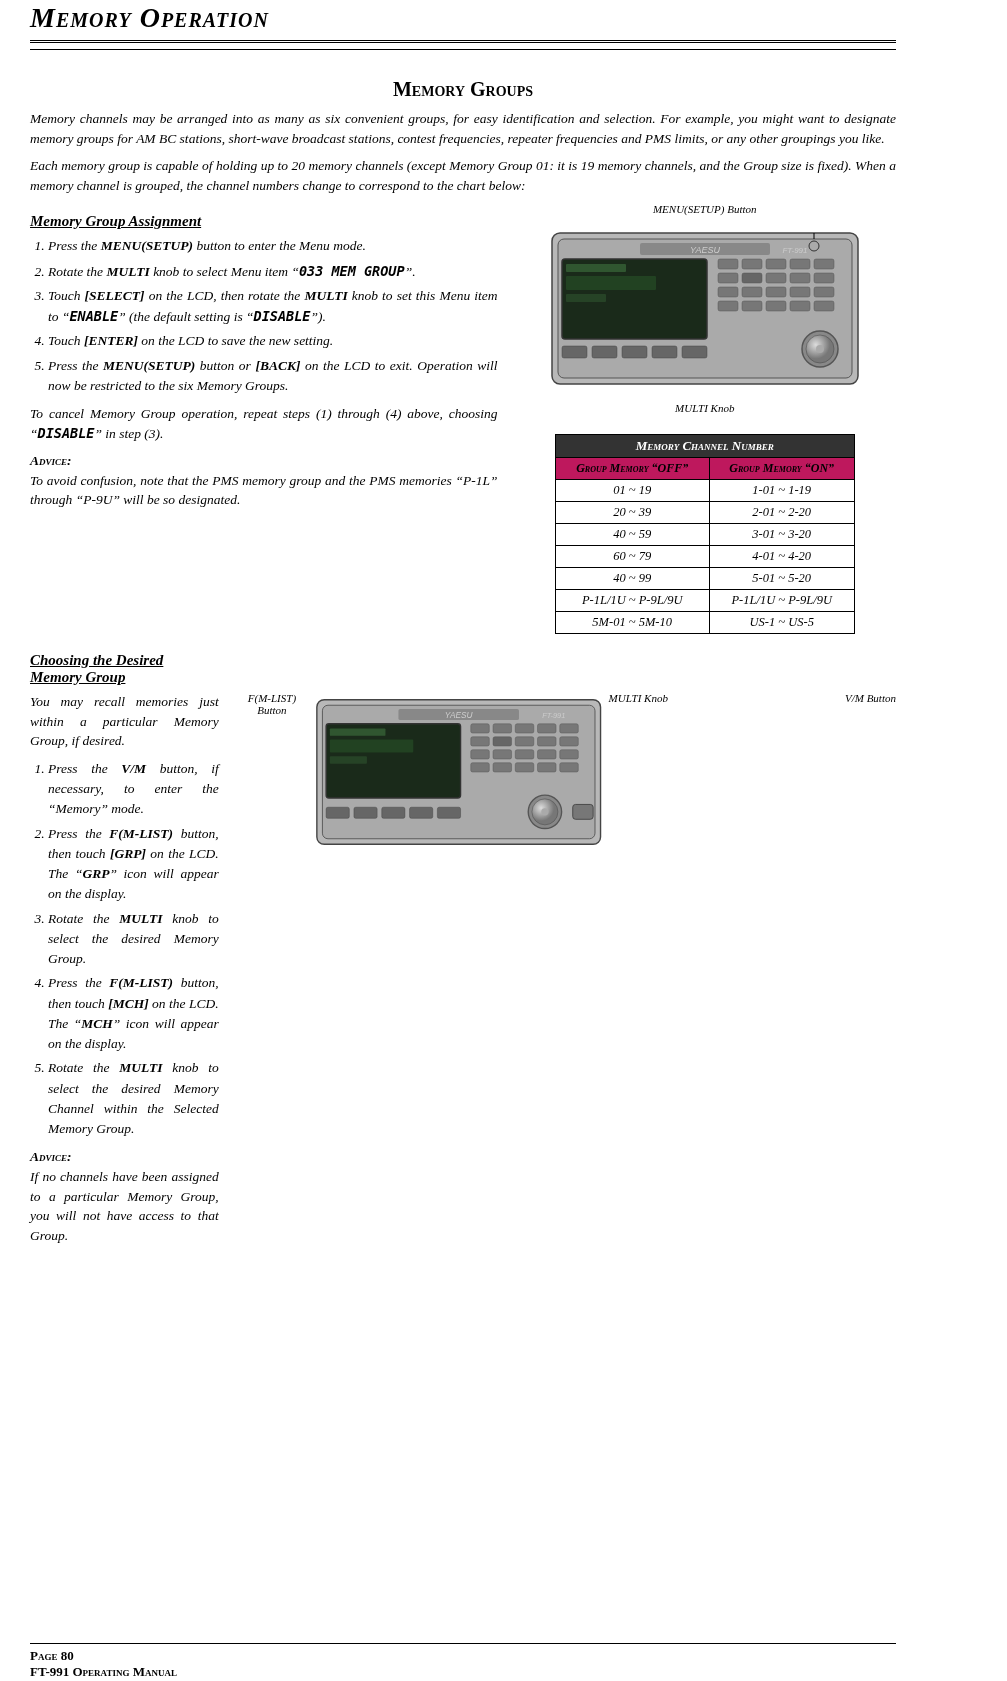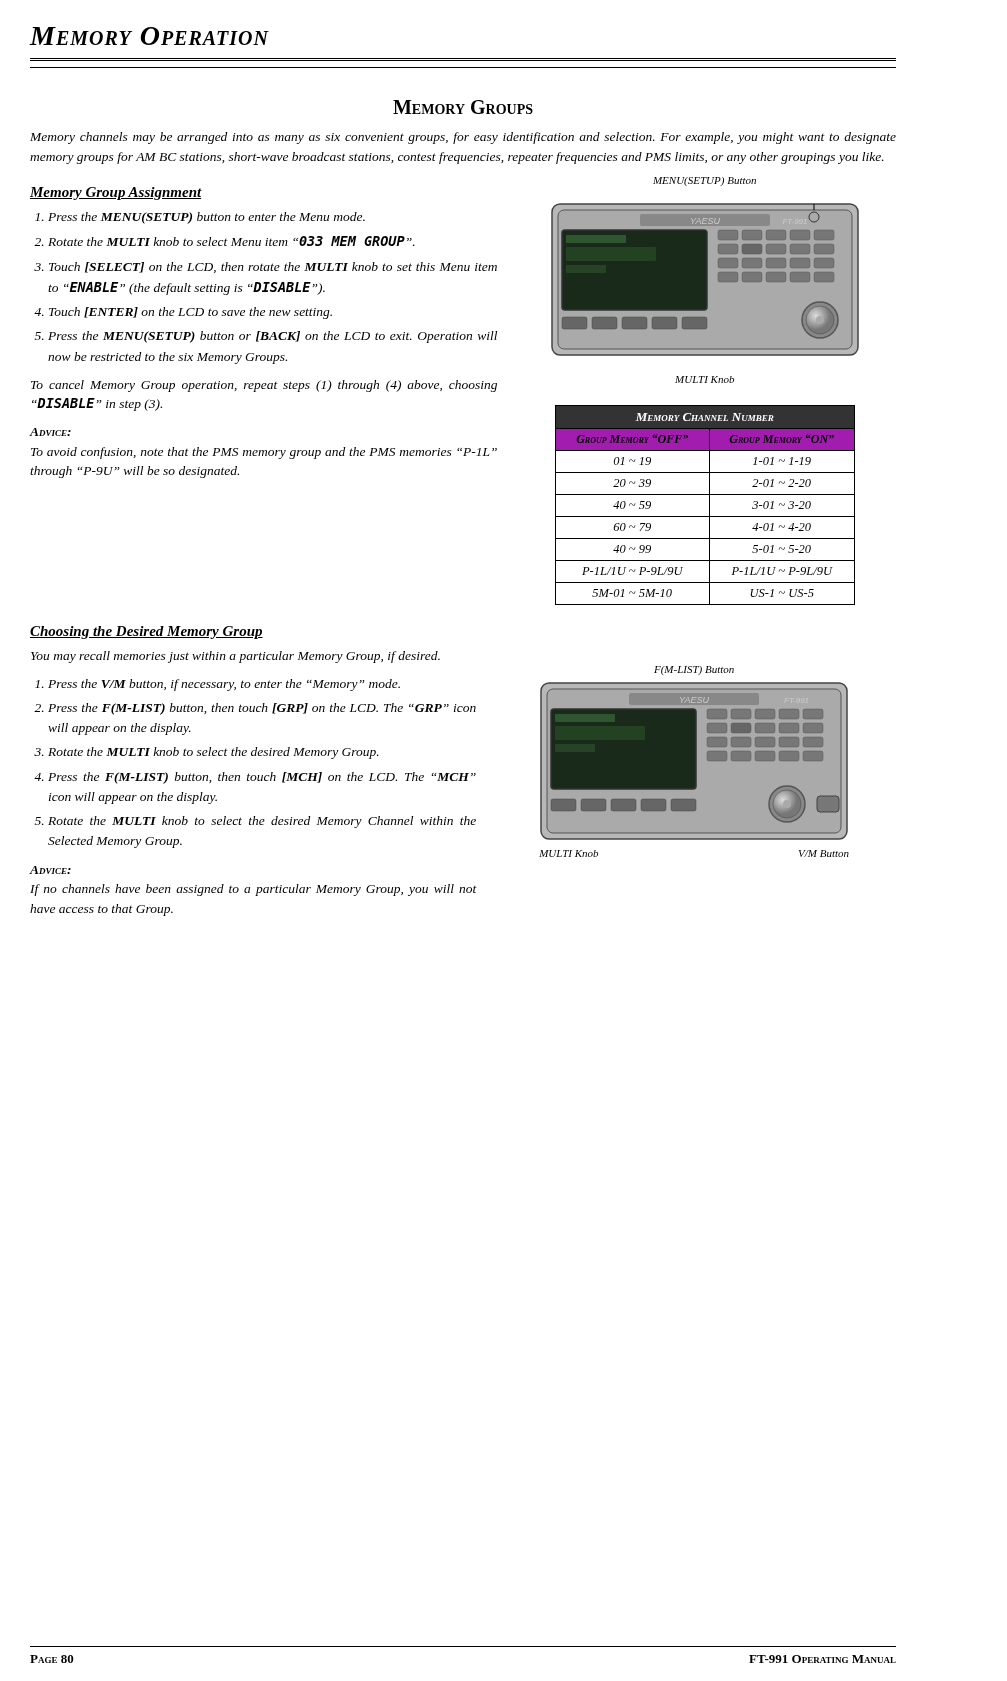--- a/index.html
+++ b/index.html
@@ -9,21 +9,21 @@
       background: #fff;
       color: #000;
       width: 1007px;
       min-height: 1681px;
       padding: 0;
     }
 
     .page-container {
       width: 926px;
       min-height: 1681px;
-      padding: 20px 30px 18px 30px;
+      padding: 2px 30px 18px 30px;
       background: #fff;
       position: relative;
     }
 
     
     .page-title {
       font-size: 28px;
       font-family: Times New Roman, serif;
       font-variant: small-caps;
       font-weight: bold;
@@ -125,64 +125,65 @@
       background: #333;
       color: #fff;
       font-variant: small-caps;
       font-weight: bold;
       font-size: 13px;
       text-align: center;
       padding: 3px 0;
     }
 
     .mem-table .col-header {
-      background: #a21caf;
+      background: #be185d;
       font-weight: bold;
       font-size: 12px;
     }
 
     
     .two-col-bottom {
       display: flex;
       gap: 16px;
       align-items: flex-start;
       margin-bottom: 8px;
     }
 
     .col-left-bottom {
       flex: 1.05;
     }
 
     .col-right-bottom {
       flex: 0.95;
       display: flex;
-      flex-direction: column;
-      align-items: center;
+      flex-direction: row;
+      align-items: flex-start;
       gap: 6px;
       padding-top: 50px;
     }
 
     .radio-annotations {
       display: flex;
       justify-content: space-between;
       width: 310px;
       font-size: 11px;
     }
 
     
     .footer {
       position: absolute;
-      bottom: 14px;
+      bottom: 1px;
       left: 30px;
       right: 30px;
       display: flex;
       justify-content: space-between;
-      align-items: flex-end;
+      align-items: flex-start;
       border-top: 1.5px solid #000;
       padding-top: 4px;
+      flex-direction: column;
     }
 
     .footer-left {
       font-weight: bold;
       font-size: 13px;
       font-variant: small-caps;
     }
 
     .footer-right {
       font-weight: bold;
@@ -220,20 +221,21 @@
 
   <hr class="divider-line">
 
   <div class="section-heading">
     <span>Memory Groups</span>
   </div>
 
   <div class="content-area">
 
     <p>Memory channels may be arranged into as many as six convenient groups, for easy identification and selection. For example, you might want to designate memory groups for AM BC stations, short-wave broadcast stations, contest frequencies, repeater frequencies and PMS limits, or any other groupings you like.</p>
+    <p>Each memory group is capable of holding up to 20 memory channels (except Memory Group 01: it is 19 memory channels, and the Group size is fixed). When a memory channel is grouped, the channel numbers change to correspond to the chart below:</p>
 
     <div class="two-col">
 
       <div class="col-left">
         <div class="subsection-title">Memory Group Assignment</div>
 
         <ol>
           <li>
             Press the <span class="bold">MENU(SETUP)</span> button to enter the Menu mode.
           </li>

